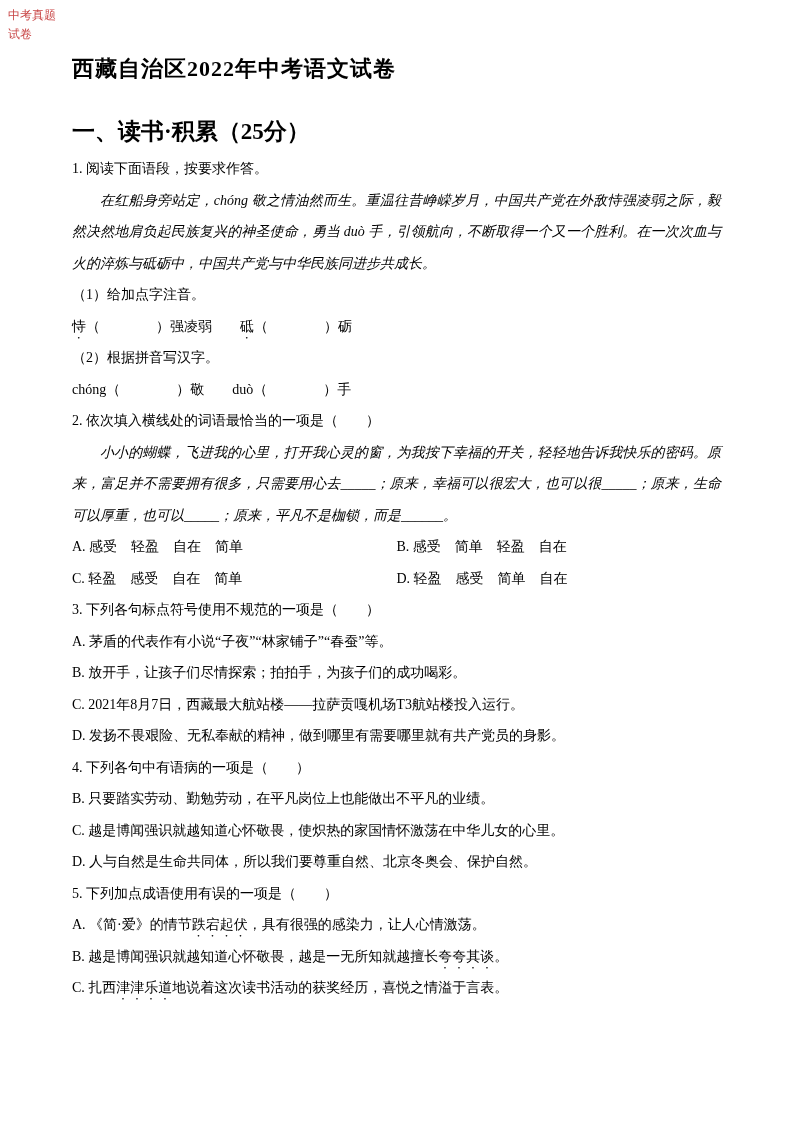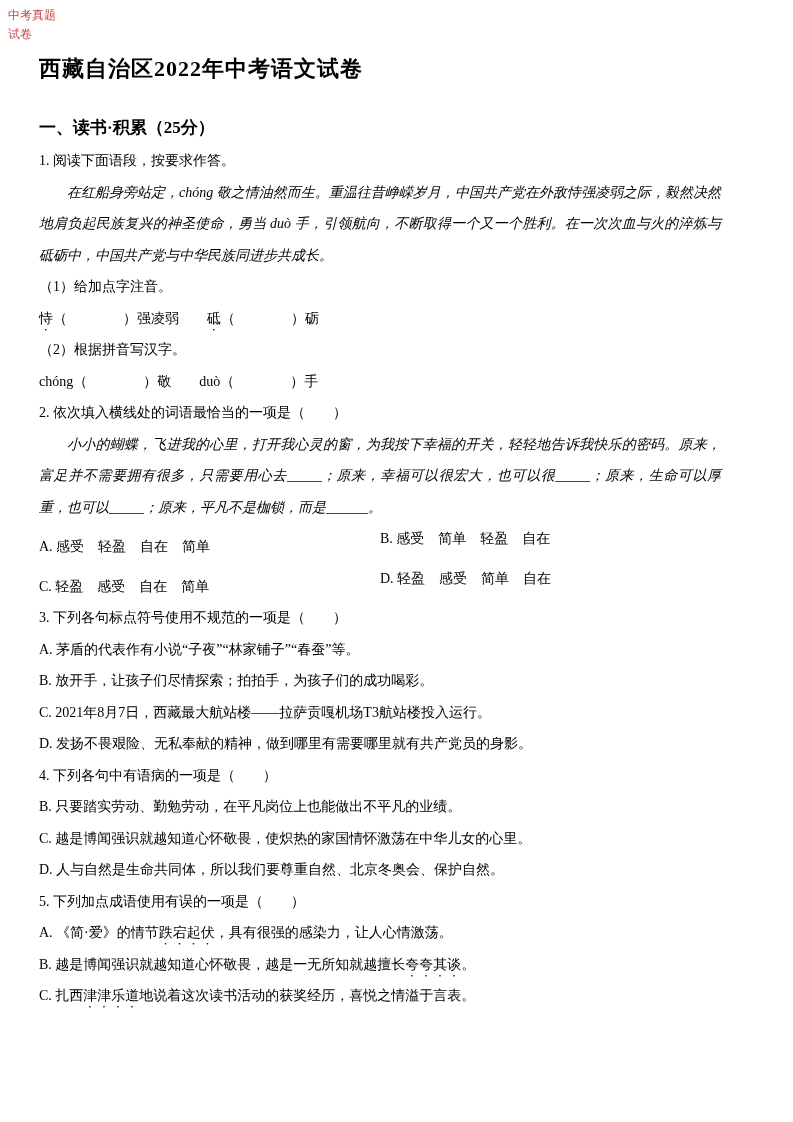--- a/index.html
+++ b/index.html
@@ -9,56 +9,56 @@
     height: 1122px;
     position: relative;
     overflow: hidden;
     font-family: "Liberation Serif", "DejaVu Serif", serif;
     color: #000000;
   }
   .page {
     position: relative;
     width: 793px;
     height: 928px;
-    padding: 54px 72px 0 39px;
+    padding: 54px 72px 0 72px;
   }
   .watermark {
     position: absolute;
     top: 6px;
     left: 8px;
     color: #c23030;
     font-size: 12px;
     line-height: 1.55;
     font-family: "Liberation Sans", "DejaVu Sans", sans-serif;
     opacity: 0.9;
   }
   h1.title {
     font-size: 22px;
     font-weight: bold;
     letter-spacing: 1px;
     margin-bottom: 32px;
     font-family: Liberation Serif, serif;
   }
   h2.section {
-    font-size: 17px;
+    font-size: 23px;
     font-weight: bold;
     margin-bottom: 6px;
   }
   p {
     font-size: 14px;
     line-height: 2.25;
     text-align: left;
   }
   p.passage {
     text-indent: 2em;
     text-align: justify;
     font-style: italic; 
   }
   .opt-row { display: flex; }
-  .opt-row .opt-col:first-child { width: 50%; flex: 0 0 50%; margin-top: 8px; }
+  .opt-row .opt-col:first-child { width: 50%; flex: 0 0 50%; }
   .emph {
     -webkit-text-emphasis: filled dot;
     -webkit-text-emphasis-position: under right;
     text-emphasis: filled dot;
     text-emphasis-position: under right;
   }
 </style>
 </head>
 <body>
 

